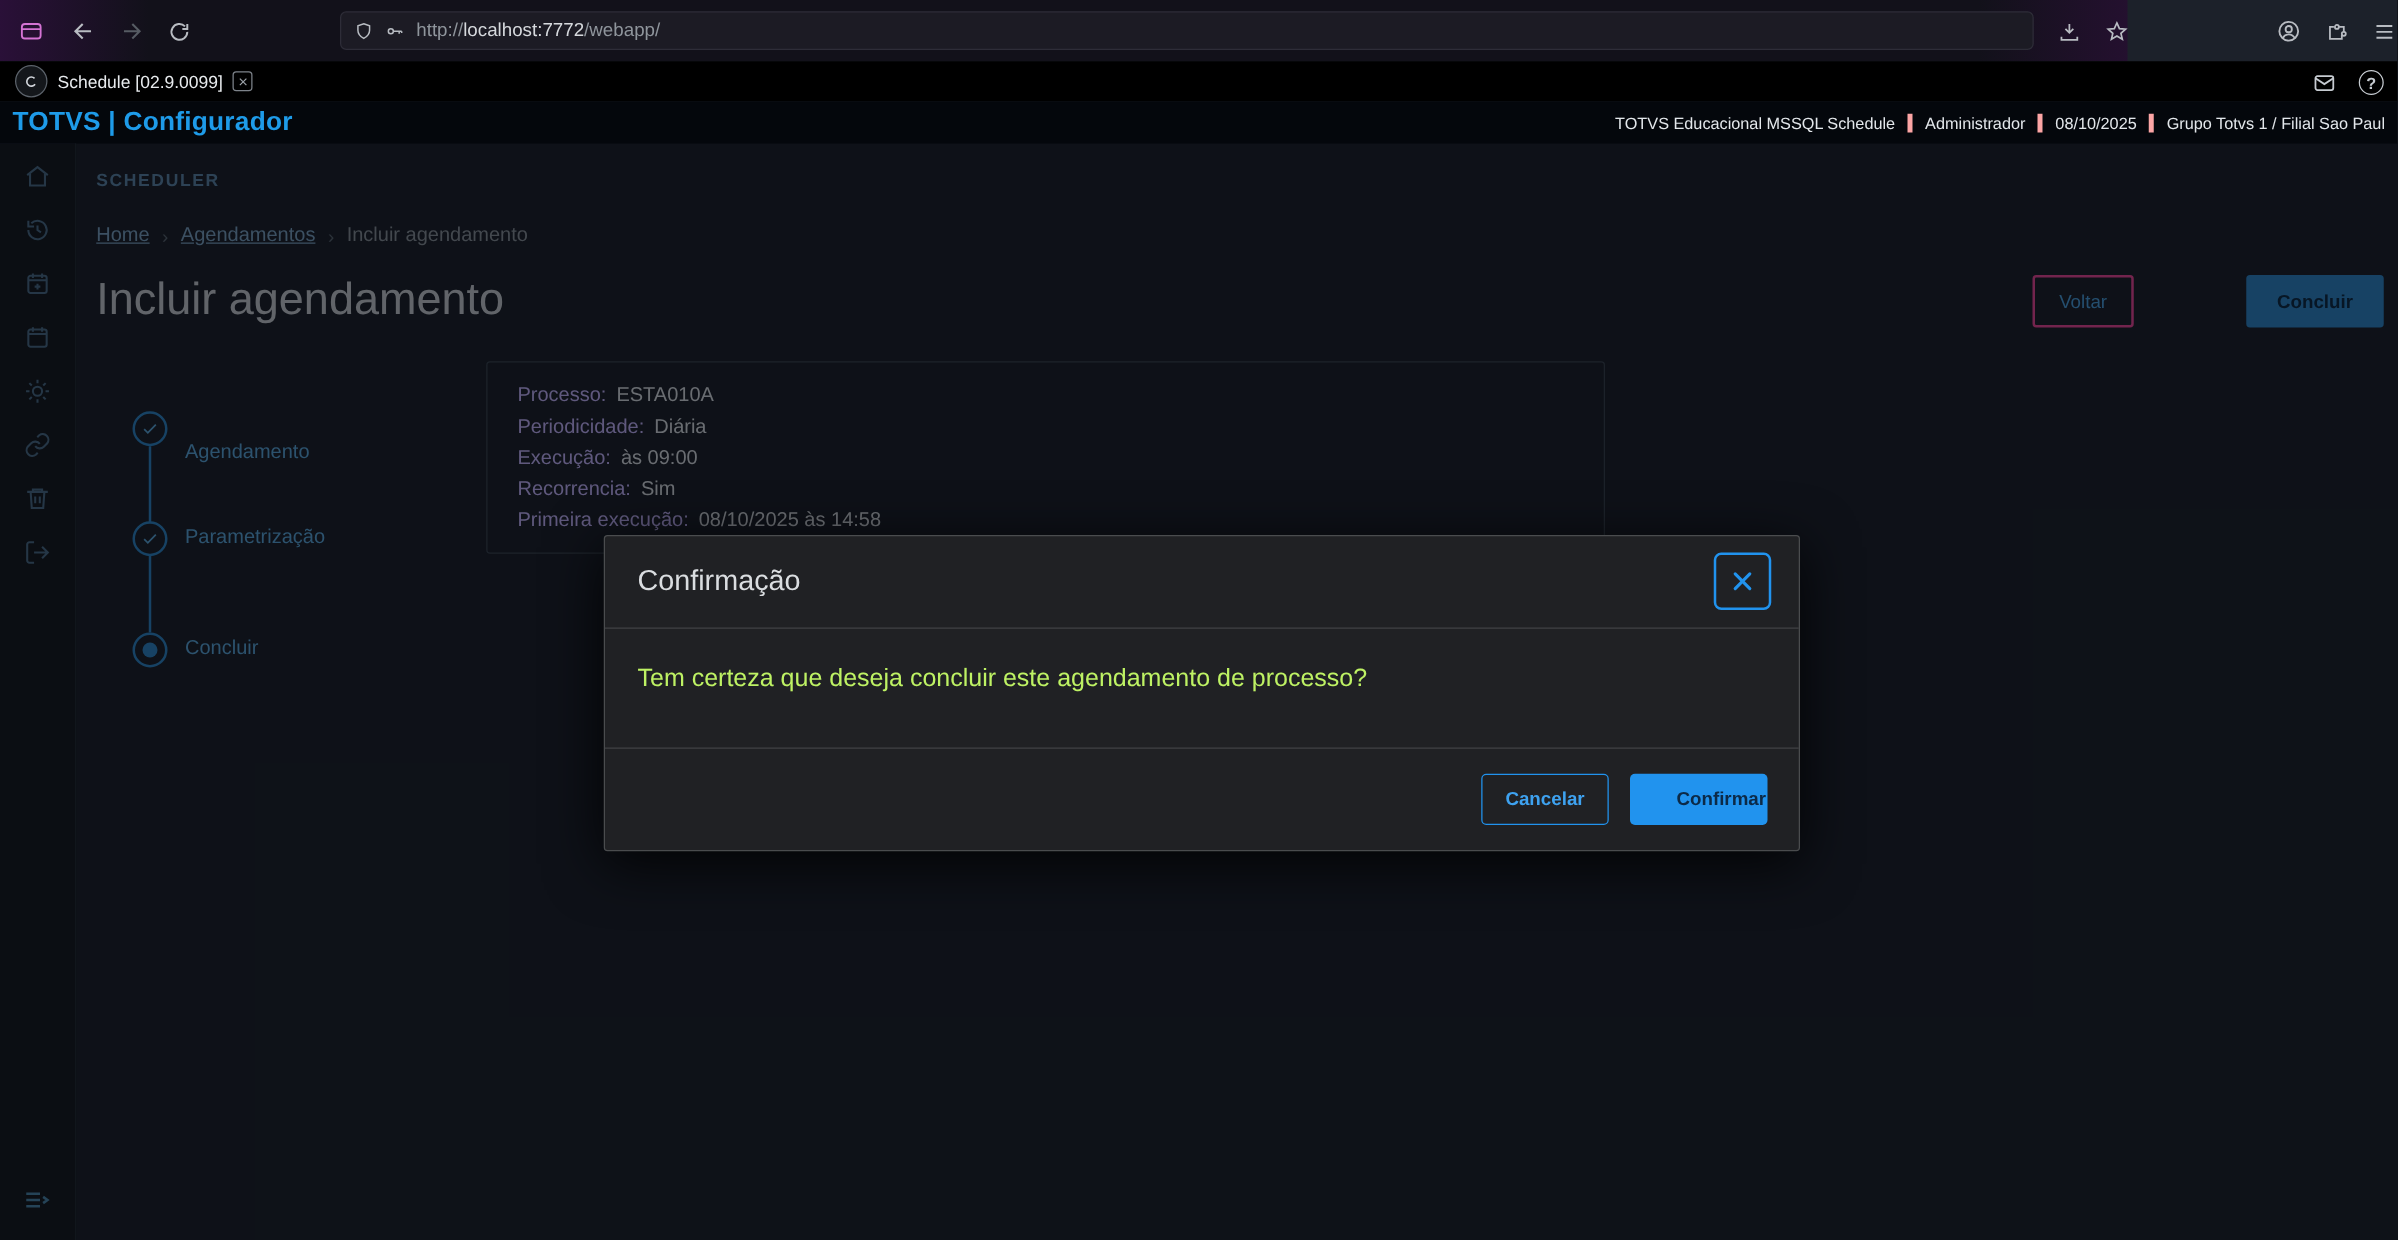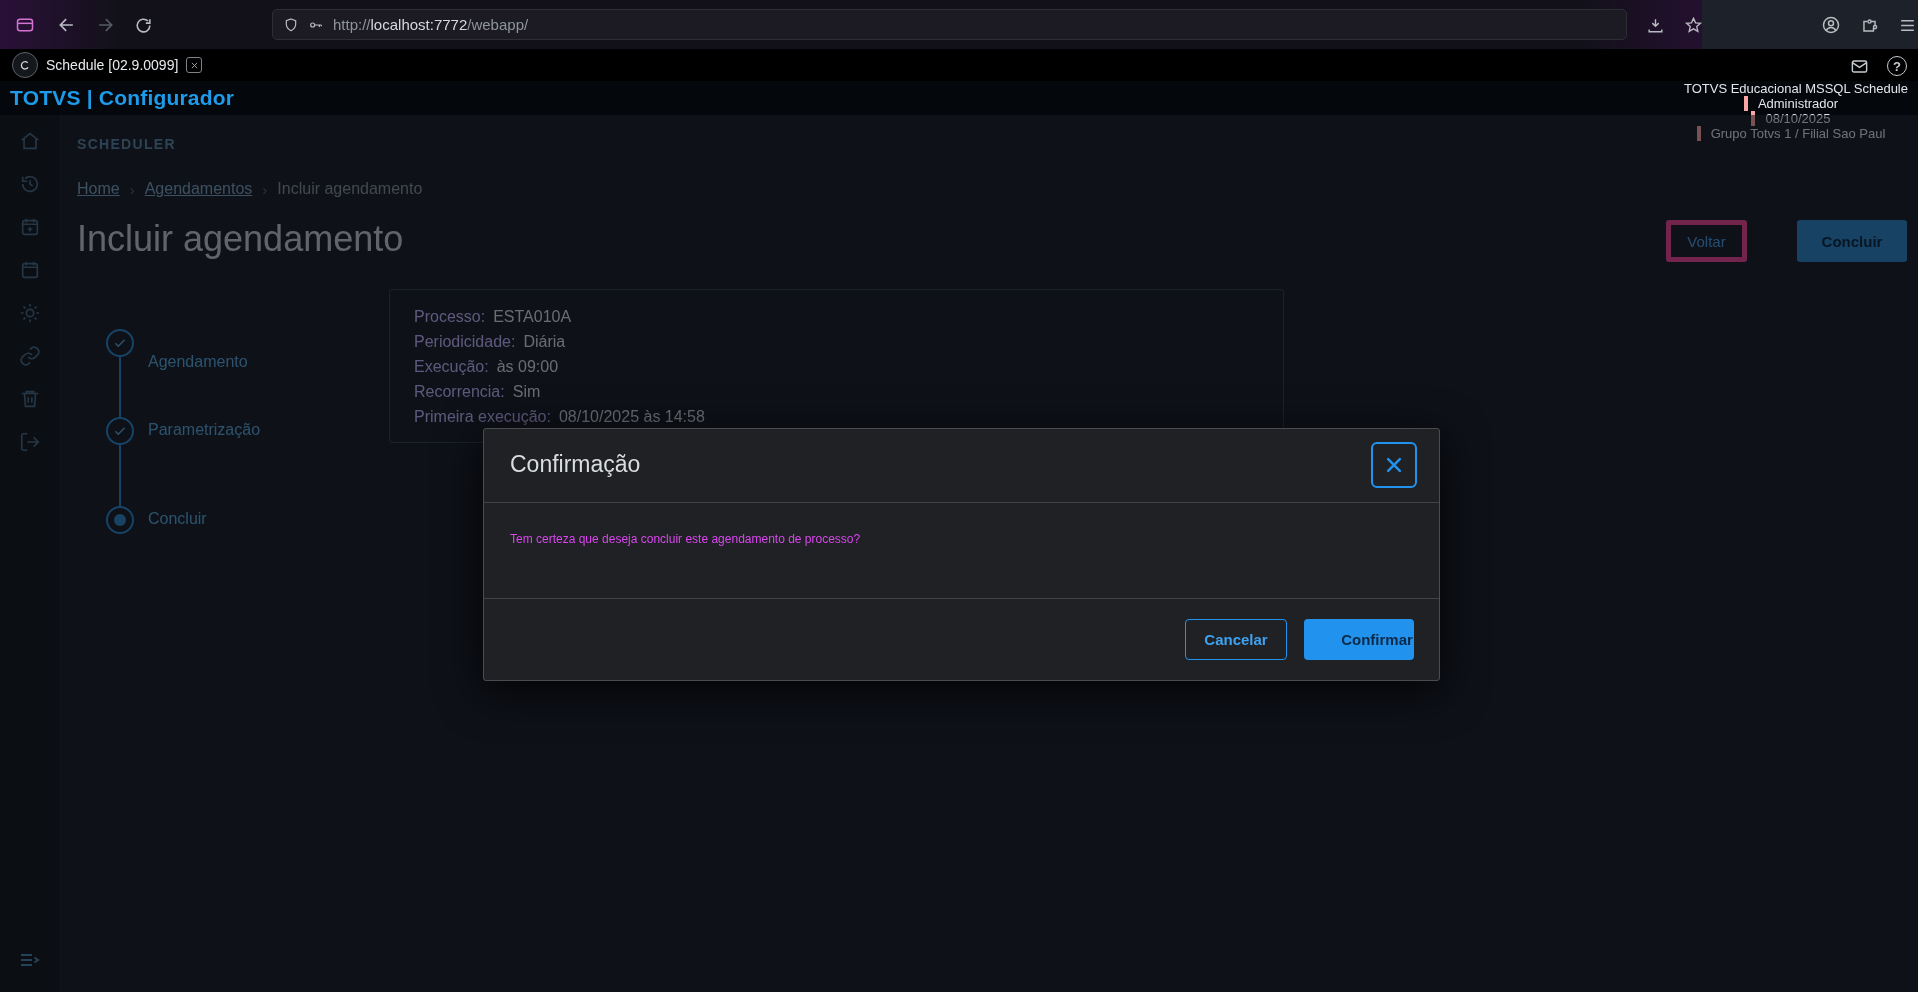--- a/index.html
+++ b/index.html
@@ -24,42 +24,42 @@
     background:#14171b; border:1px solid #5c636b; display:flex; align-items:center; justify-content:center; color:#d0d4d9; }
   .apptab { position:absolute; left:46px; top:0; height:32px; display:flex; align-items:center; gap:8px;justify-content:center; }
   .apptab-title { font-size:14px; color:#e8ebee; }
   .tab-close { width:16px; height:16px; border:1px solid #7d838a; border-radius:3px; display:flex; align-items:center;
     justify-content:center; color:#9aa0a6; }
 
   
   .totvs-header { position:absolute; top:81px; left:0; width:1918px; height:34px; background:#04070c; }
   .brand { position:absolute; left:10px; top:0; height:34px; display:flex; align-items:center;
     font-size:21px; font-weight:700; color:#1e9be9; letter-spacing:.2px; }
-  .header-info { position:absolute; right:0; top:0; height:34px; display:flex; align-items:center;flex-direction:column; }
+  .header-info { position:absolute; right:0; top:0; height:34px; display:flex; align-items:center; }
   .header-info .seg { font-size:13px; color:#e3e7eb; padding:0 10px; border-left:4px solid #fca5a5; white-space:nowrap; }
   .header-info .seg:first-child { border-left:none; }
 
   
   .sidebar { position:absolute; left:0; top:115px; width:61px; height:877px; background:#151a21; border-right:1px solid #232a33;
     display:flex; flex-direction:column; align-items:center; padding-top:15px; gap:21px; }
   .side-icon { width:22px; height:22px; color:#4c6e8a; }
   .side-bottom { position:absolute; left:17px; top:948px; color:#4c88ae; }
 
   
   .section-label { position:absolute; left:77px; top:136px; font-size:14px; font-weight:700; letter-spacing:1.3px; color:#5c87aa; }
   .breadcrumb { position:absolute; left:77px; top:180px; display:flex; align-items:center; gap:10px; font-size:16px; }
   .crumb-link { color:#7ba3c4; text-decoration:underline; }
   .crumb-sep { color:#5a6672; font-size:15px; }
   .crumb-current { color:#8a929b; }
   .page-title { position:absolute; left:77px; top:218px; font-size:36px; font-weight:400; color:#c9ced4; }
 
   .btn { display:flex; align-items:center; justify-content:center; border-radius:3px; font-size:15px;
     font-family:"Liberation Sans", sans-serif; cursor:pointer; }
-  .btn-voltar { position:absolute; left:1666px; top:220px; width:81px; height:42px; background:transparent;
-    border:5px solid #ec4899; color:#4aa0e0; }
+  .btn-voltar { position:absolute; left:1626px; top:220px; width:81px; height:42px; background:transparent;
+    border:2px solid #ec4899; color:#4aa0e0; }
   .btn-concluir { position:absolute; left:1797px; top:220px; width:110px; height:42px; background:#2e86c8;
     border:none; color:#0e2a45; font-weight:700; }
 
   
   .step-line { position:absolute; left:119px; top:357px; width:2px; height:149px; background:#2e86c8; }
   .step-circle { position:absolute; left:106px; width:28px; height:28px; border-radius:50%; border:2px solid #2e86c8;
     background:#1c212a; display:flex; align-items:center; justify-content:center; color:#5ba8dd; }
   .step-dot { width:12px; height:12px; border-radius:50%; background:#2e86c8; }
   .step-label { position:absolute; left:148px; font-size:16px; color:#5ba8dd; }
 
@@ -73,21 +73,21 @@
   
   .dim-overlay { position:absolute; left:0; top:115px; width:1918px; height:877px; background:rgba(2,4,8,0.52); z-index:5; }
 
   
   .modal { position:absolute; left:483px; top:428px; width:957px; height:253px; background:#202124;
     border:1px solid #4a4c4e; border-radius:3px; box-shadow:0 10px 45px rgba(0,0,0,0.85); z-index:10; }
   .modal-title { position:absolute; left:26px; top:22px; font-size:23px; font-weight:400; color:#dadde0; }
   .modal-close { position:absolute; right:22px; top:13px; width:46px; height:46px; border:2px solid #2193ee;
     border-radius:6px; background:transparent; display:flex; align-items:center; justify-content:center; color:#2193ee; cursor:pointer; }
   .modal-div1 { position:absolute; left:0; top:73px; width:100%; height:1px; background:#404244; }
-  .modal-message { position:absolute; left:26px; top:103px; font-size:12px; color:#d946ef;text-align:center; }
+  .modal-message { position:absolute; left:26px; top:103px; font-size:20px; color:#bef264;text-align:center; }
   .modal-div2 { position:absolute; left:0; top:169px; width:100%; height:1px; background:#404244; }
   .btn-cancel { position:absolute; left:701px; top:190px; width:102px; height:41px; background:transparent;
     border:1px solid #2193ee; border-radius:4px; color:#3ea2f0; font-weight:700; }
   .btn-confirm { position:absolute; left:820px; top:190px; width:110px; height:41px; background:#2193ee;
     border:none; border-radius:4px; color:#0c2a47; font-weight:700;padding-left:36px; }
 
   .help-circle { width:20px; height:20px; border:1.5px solid #c6cbd1; border-radius:50%; color:#c6cbd1;
     display:flex; align-items:center; justify-content:center; font-size:13px; font-weight:700; }
 </style>
 </head>

